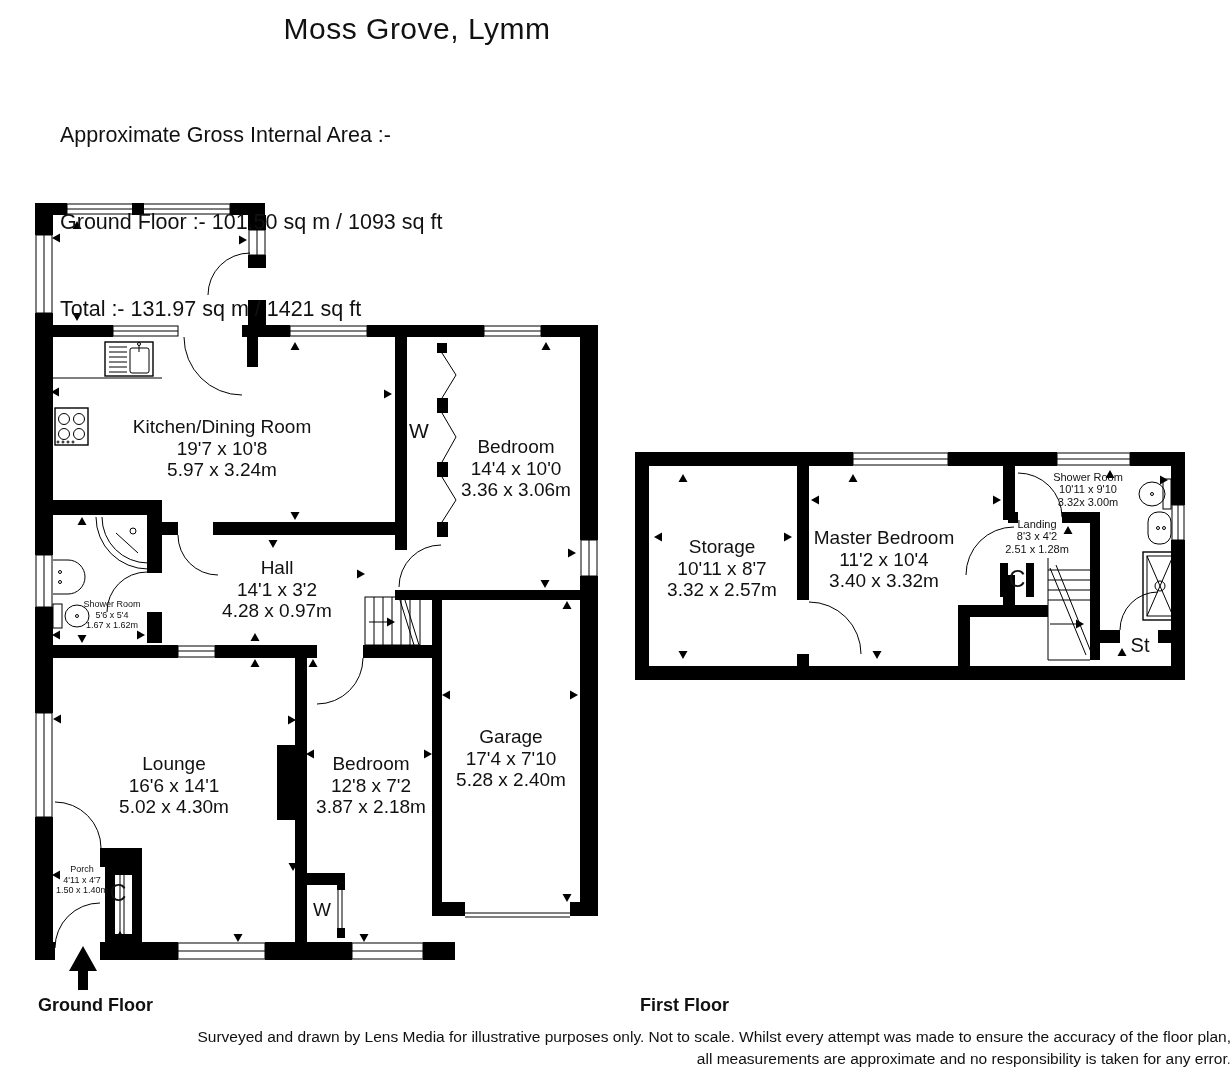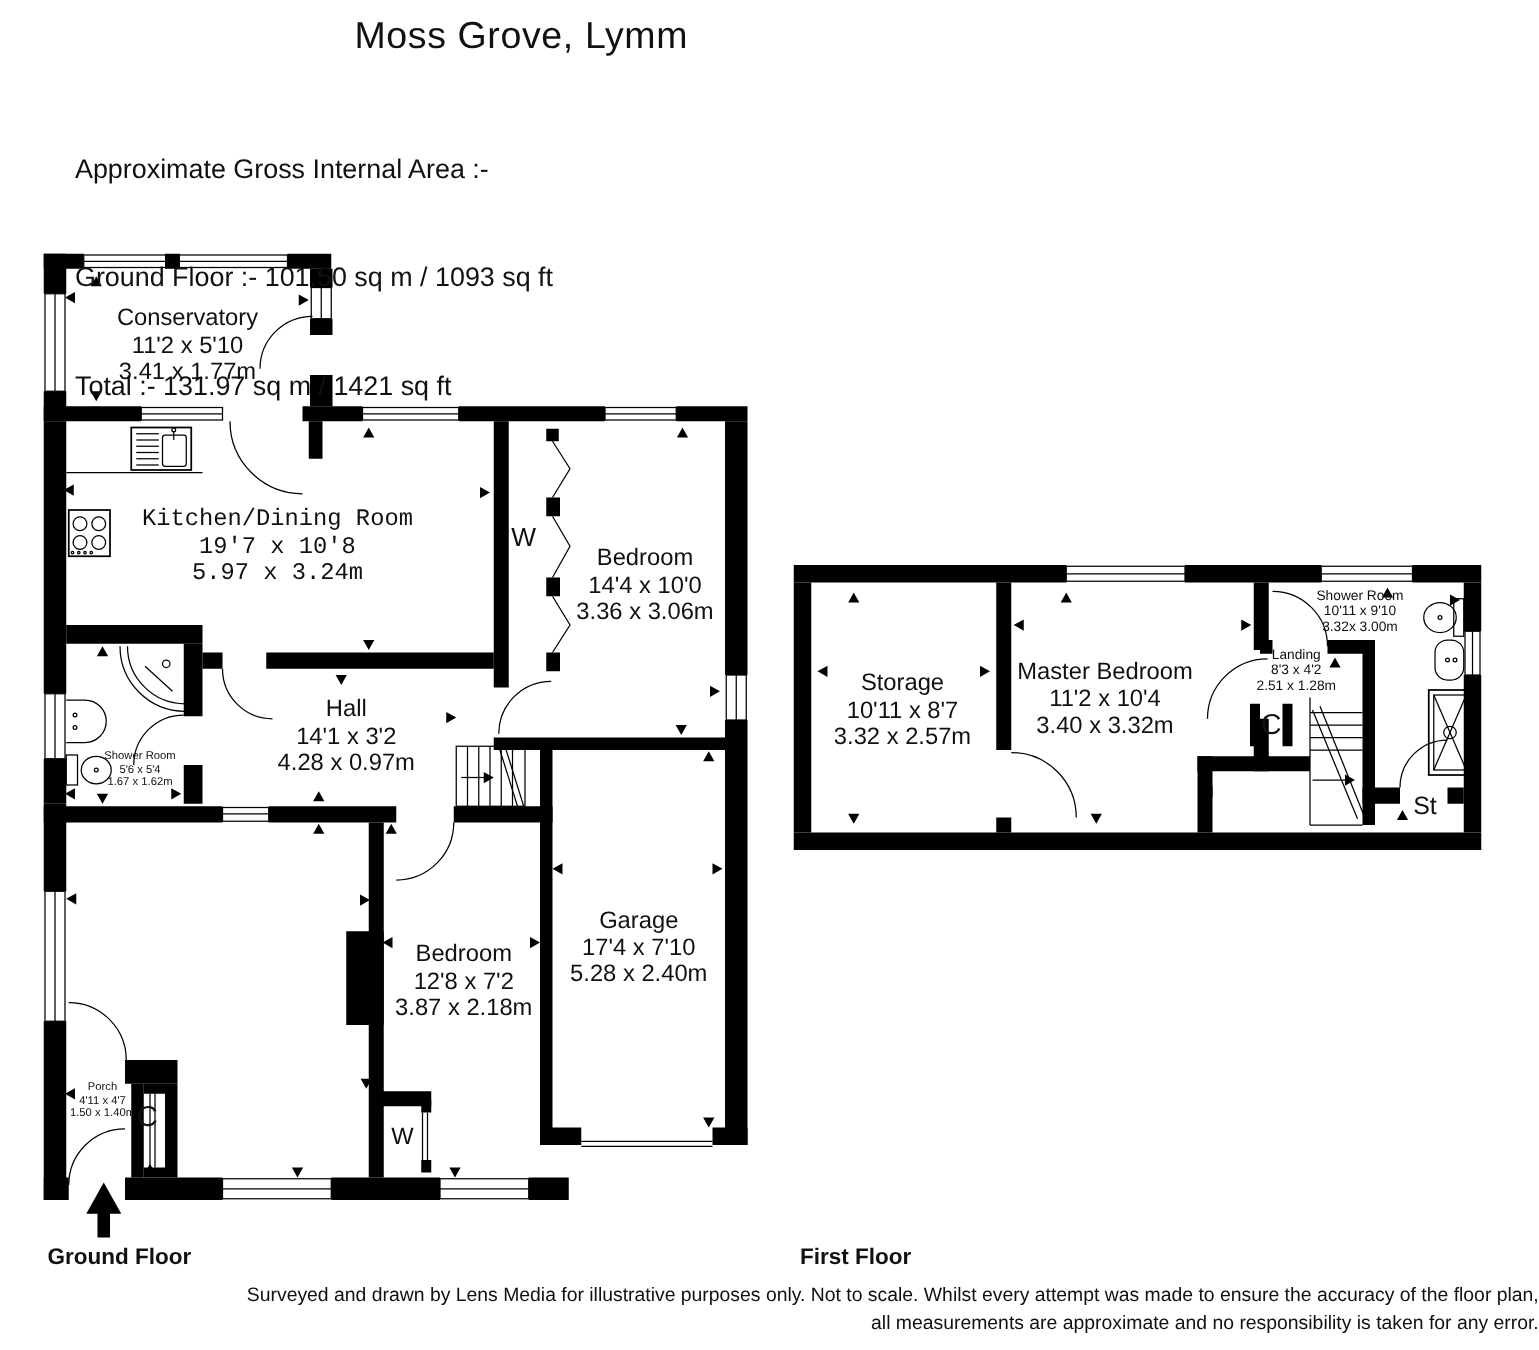--- a/index.html
+++ b/index.html
@@ -347,44 +347,44 @@
   </svg>
 
   <div class="abs title" style="left:167px;top:12px;width:500px;">Moss Grove, Lymm</div>
 
   <div class="abs areablock" style="left:60px;top:63px;">
     <div>Approximate Gross Internal Area :-</div>
     <div>Ground Floor :- 101.50 sq m / 1093 sq ft</div>
     <div>Total :- 131.97 sq m / 1421 sq ft</div>
   </div>
 
-  <div class="rlabel fs-lg" style="left:70px;top:244px;width:160px;">
-    <div>Conservatory</div>
-    <div>11'2 x 5'10</div>
-    <div>3.41 x 1.77m</div>
-  </div>
-  <div class="rlabel fs-lg" style="left:112px;top:405px;width:220px;font-family:Liberation Mono, monospace;">
+  <div class="rlabel fs-lg" style="left:112px;top:416px;width:220px;">
     <div>Kitchen/Dining Room</div>
     <div>19'7 x 10'8</div>
     <div>5.97 x 3.24m</div>
   </div>
   <div class="rlabel fs-lg" style="left:436px;top:436px;width:160px;">
     <div>Bedroom</div>
     <div>14'4 x 10'0</div>
     <div>3.36 x 3.06m</div>
   </div>
   <div class="rlabel fs-lg" style="left:197px;top:557px;width:160px;">
     <div>Hall</div>
     <div>14'1 x 3'2</div>
     <div>4.28 x 0.97m</div>
   </div>
   <div class="rlabel fs-sm" style="left:67px;top:599px;width:90px;">
     <div>Shower Room</div>
     <div>5'6 x 5'4</div>
     <div>1.67 x 1.62m</div>
+  </div>
+  <div class="rlabel fs-lg" style="left:94px;top:753px;width:160px;">
+    <div>Lounge</div>
+    <div>16'6 x 14'1</div>
+    <div>5.02 x 4.30m</div>
   </div>
   <div class="rlabel fs-lg" style="left:291px;top:753px;width:160px;">
     <div>Bedroom</div>
     <div>12'8 x 7'2</div>
     <div>3.87 x 2.18m</div>
   </div>
   <div class="rlabel fs-lg" style="left:436px;top:726px;width:150px;">
     <div>Garage</div>
     <div>17'4 x 7'10</div>
     <div>5.28 x 2.40m</div>

